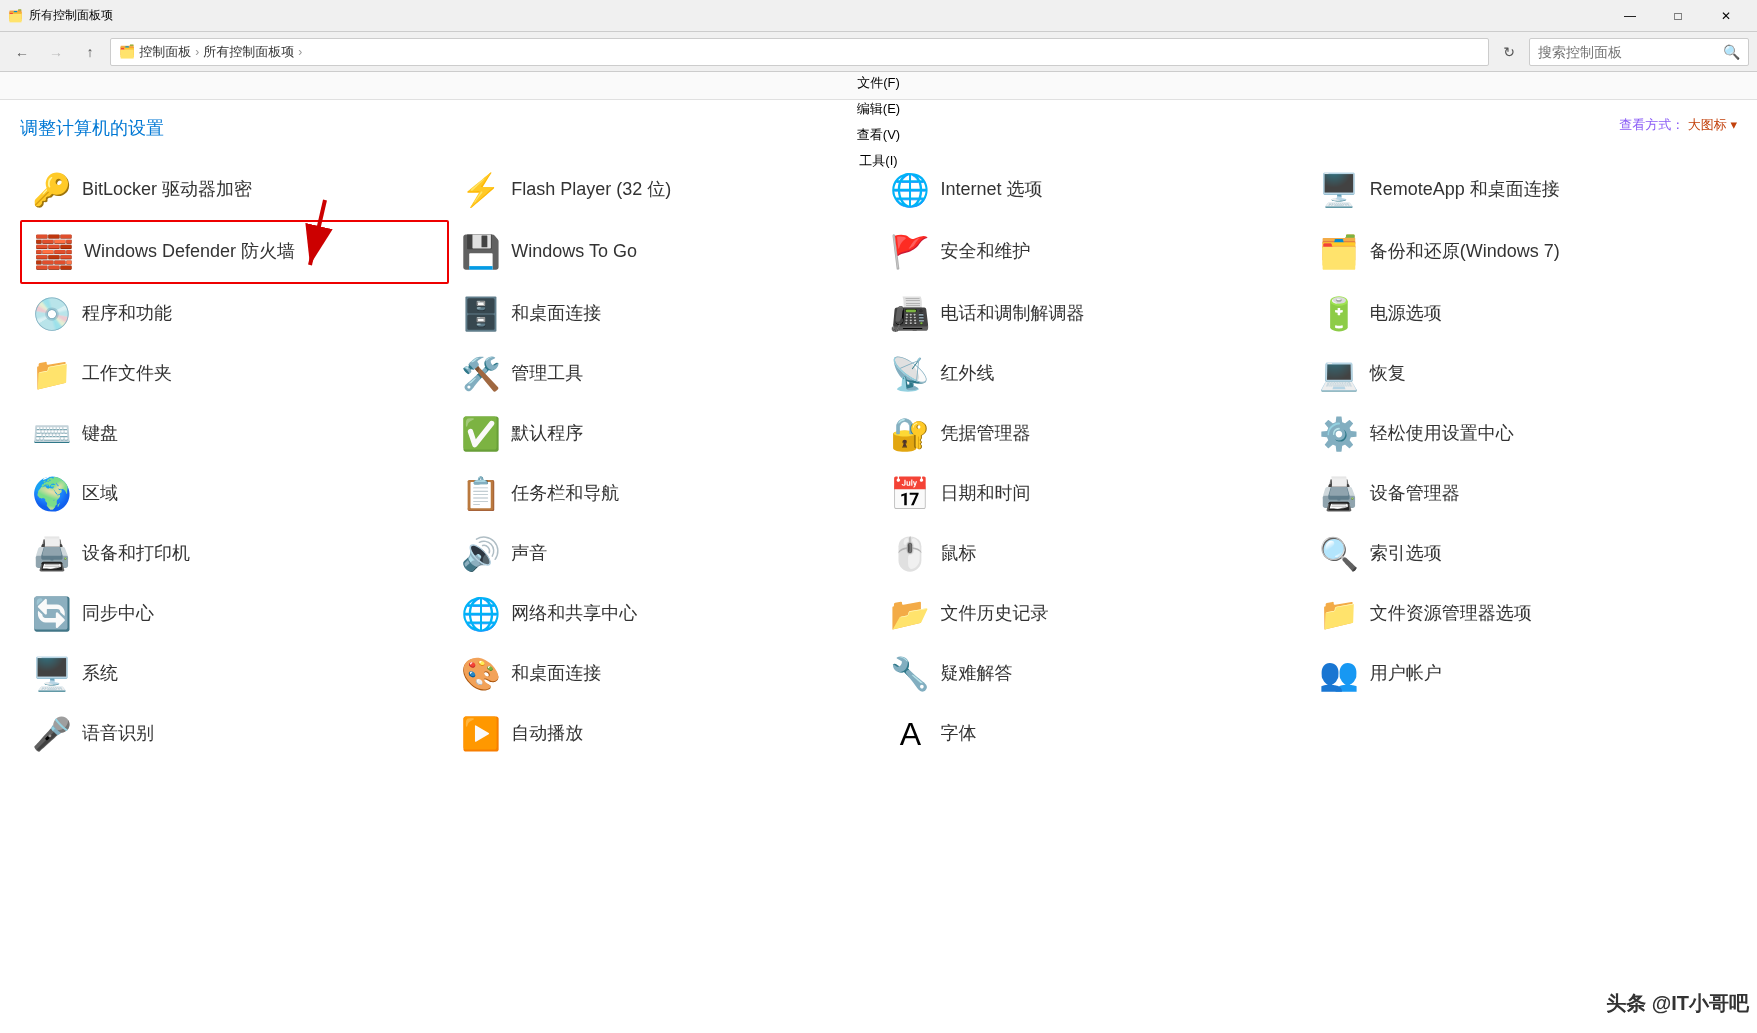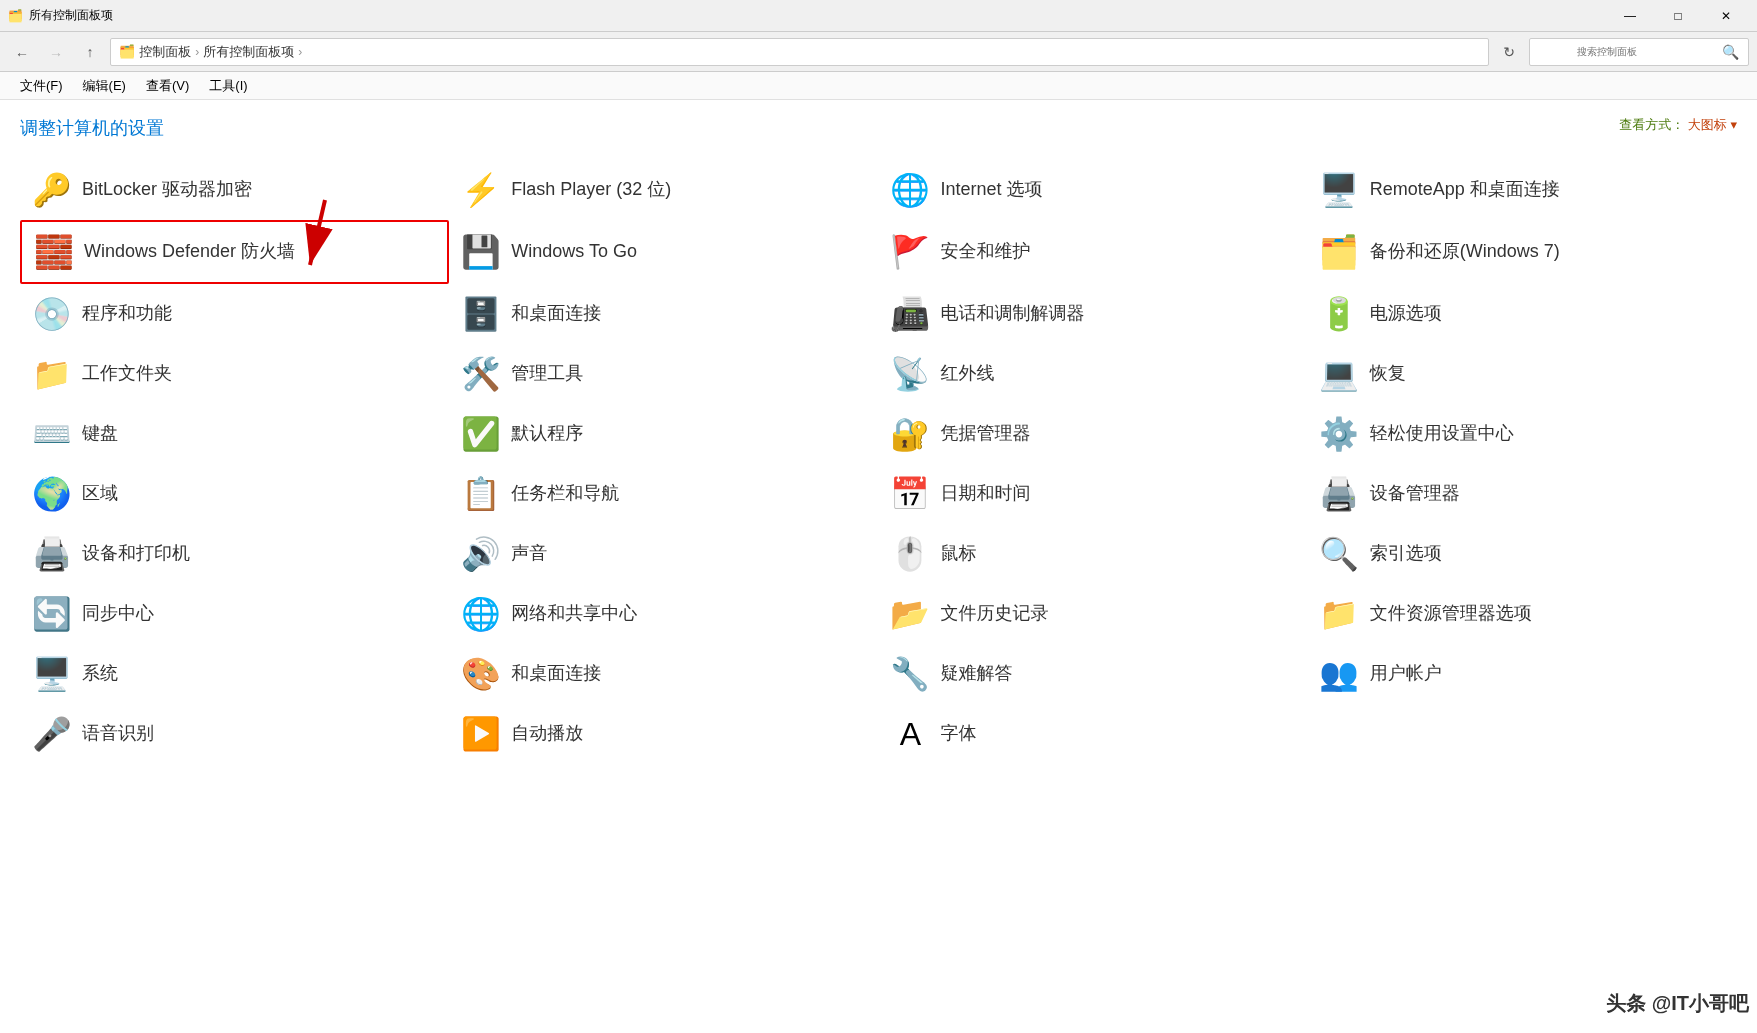--- a/index.html
+++ b/index.html
@@ -90,32 +90,33 @@
     .search-box {
       width: 220px; height: 28px;
       border: 1px solid #ccc;
       display: flex; align-items: center;
       padding: 0 8px;
       gap: 4px;
       background: #fff;
       border-radius: 2px;
     }
     .search-input {
-      border: none; outline: none; font-size: 10px; flex: 1; color: #7f1d1d; margin-left: 39px;
+      border: none; outline: none; font-size: 14px; flex: 1; color: #7f1d1d;
     }
 
     
     .menu-bar {
       height: 28px;
       display: flex;
       align-items: center;
       padding: 0 12px;
       gap: 4px;
       border-bottom: 1px solid #e0e0e0;
       background: #fafafa;
+      flex-direction: column;
     }
     .menu-item {
       padding: 2px 8px;
       font-size: 13px;
       cursor: pointer;
       border-radius: 2px;
     }
 
     
     .content {
@@ -132,21 +133,21 @@
     }
     .page-title {
       color: #0078d4;
       font-size: 18px;
       font-weight: normal;
     }
     .view-mode {
       font-size: 13px;
       color: #333;
     }
-    .view-mode span { color: #4d7c0f; cursor: pointer; }
+    .view-mode span { color: #8b5cf6; cursor: pointer; }
 
     
     .items-grid {
       display: grid;
       grid-template-columns: repeat(4, 1fr);
       gap: 0;
     }
 
     .grid-item {
       display: flex;

